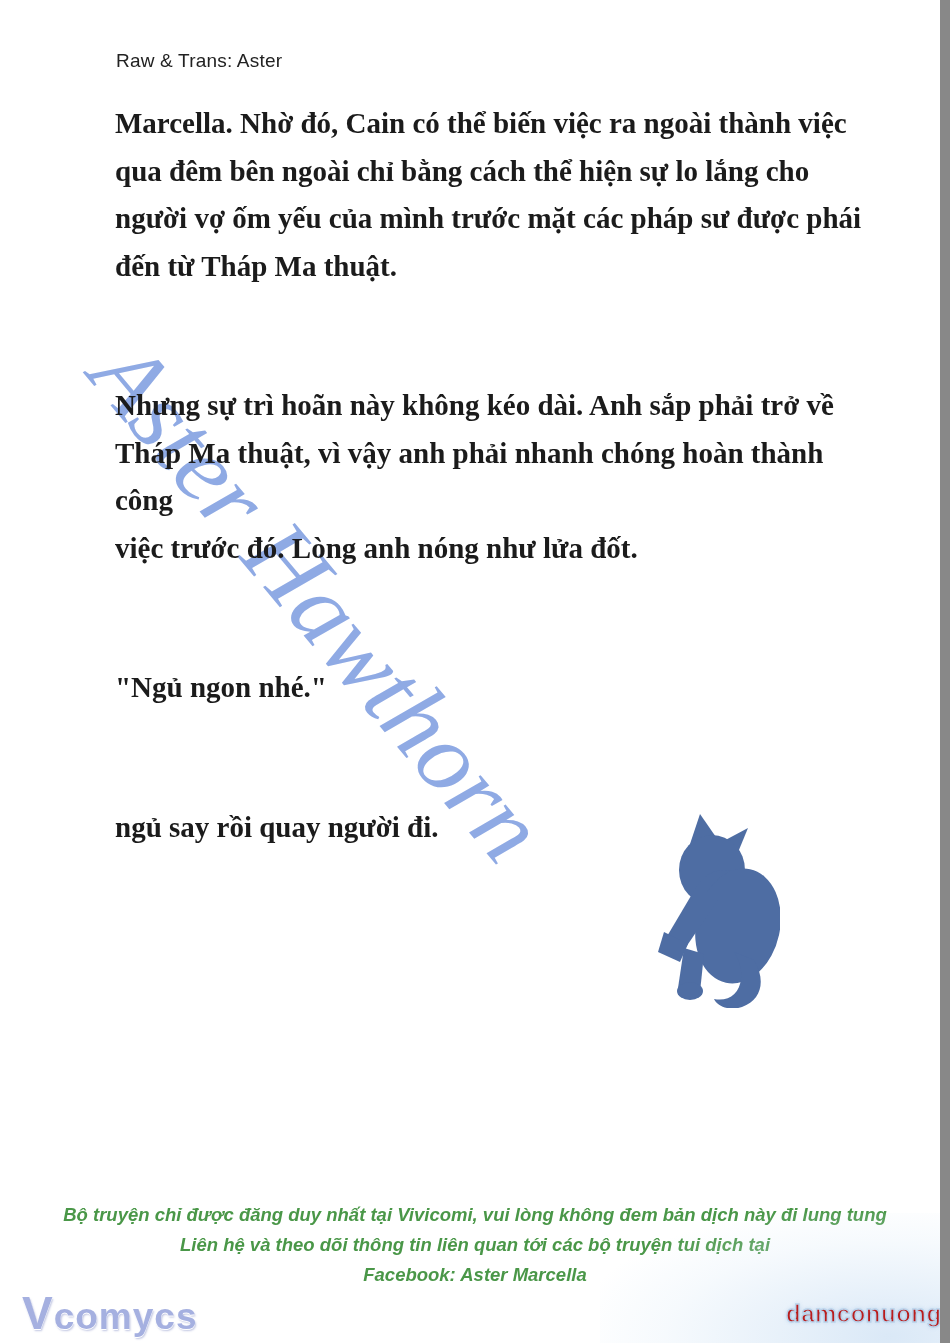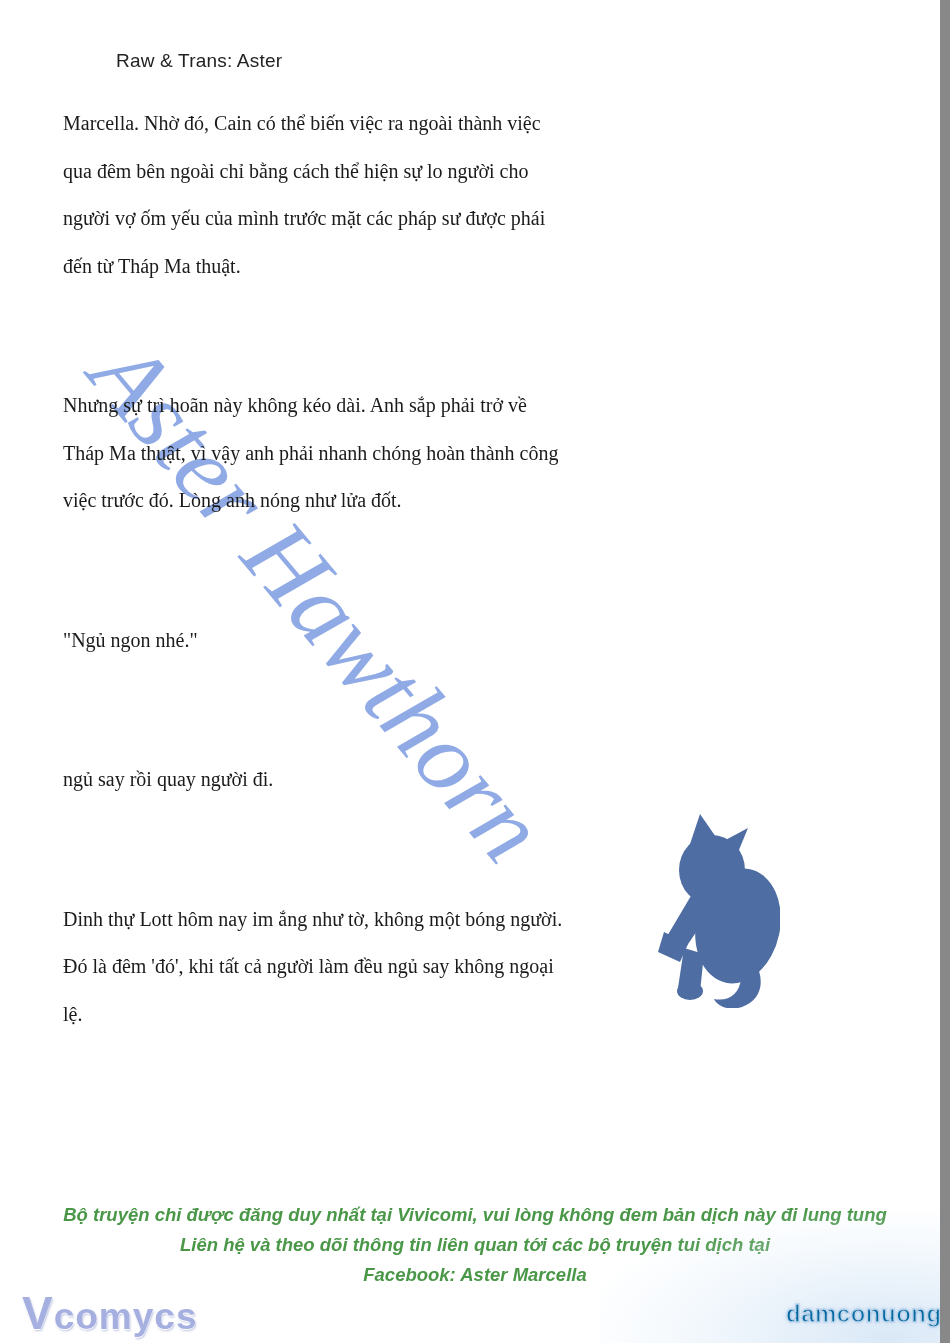--- a/index.html
+++ b/index.html
@@ -31,26 +31,27 @@
     opacity:.95;
   }
   
   .cat{
     position:absolute;left:650px;top:808px;
     z-index:1;
   }
   
   .body-text{
     position:absolute;left:0;top:100px;
-    padding:0 88px 0 63px;
+    padding:0 88px 0 115px;
     width:747px;
-    font-size:20px;
+    font-size:29px;
     line-height:47.5px;
     color:#1b1b1b;
     z-index:2;
+    font-weight:bold;
   }
   .para{margin:0 0 92px 0;}
   .para:last-child{margin-bottom:0;}
   
   .footer-notice{
     position:absolute;left:0;top:1200px;width:950px;
     text-align:center;
     font-family:"Liberation Sans", sans-serif;
     font-weight:bold;font-style:italic;
     color:#4a9748;
@@ -72,21 +73,21 @@
   .corner-glow{
     position:absolute;right:0;bottom:0;width:340px;height:130px;
     background:radial-gradient(ellipse at 85% 95%, rgba(188,214,240,.55), rgba(220,235,248,.25) 55%, rgba(255,255,255,0) 78%);
     z-index:2;
   }
   .damconuong{
     position:absolute;left:786px;top:1300px;
     font-family:"Liberation Sans", sans-serif;
     font-weight:bold;
     font-size:24px;letter-spacing:.5px;
-    color:#0369a1;
+    color:#b91c1c;
     -webkit-text-stroke:1.4px #b9d2ea;
     text-shadow:0 0 4px rgba(160,195,230,.8);
     z-index:3;
   }
 </style>
 </head>
 <body>
 
 <div class="page">
 
@@ -105,39 +106,34 @@
       <polygon points="14,124 38,136 30,154 8,144"></polygon>
       <polygon points="34,140 54,146 50,184 28,180"></polygon>
       <ellipse cx="40" cy="183" rx="13" ry="9"></ellipse>
       <path d="M104,152 C116,172 112,192 92,199 C80,203 68,199 64,191 C78,194 90,186 91,170 C92,159 88,150 84,144 Z"></path>
     </g>
   </svg>
 
   <div class="body-text">
     <div class="para">
       <div class="line">Marcella. Nhờ đó, Cain có thể biến việc ra ngoài thành việc</div>
-      <div class="line">qua đêm bên ngoài chỉ bằng cách thể hiện sự lo người cho</div>
+      <div class="line">qua đêm bên ngoài chỉ bằng cách thể hiện sự lo lắng cho</div>
       <div class="line">người vợ ốm yếu của mình trước mặt các pháp sư được phái</div>
       <div class="line">đến từ Tháp Ma thuật.</div>
     </div>
     <div class="para">
       <div class="line">Nhưng sự trì hoãn này không kéo dài. Anh sắp phải trở về</div>
       <div class="line">Tháp Ma thuật, vì vậy anh phải nhanh chóng hoàn thành công</div>
       <div class="line">việc trước đó. Lòng anh nóng như lửa đốt.</div>
     </div>
     <div class="para">
       <div class="line">"Ngủ ngon nhé."</div>
     </div>
     <div class="para">
       <div class="line">ngủ say rồi quay người đi.</div>
-    </div>
-    <div class="para">
-      <div class="line">Dinh thự Lott hôm nay im ắng như tờ, không một bóng người.</div>
-      <div class="line">Đó là đêm 'đó', khi tất cả người làm đều ngủ say không ngoại</div>
-      <div class="line">lệ.</div>
     </div>
   </div>
 
   <div class="footer-notice">
     <div class="nl">Bộ truyện chỉ được đăng duy nhất tại Vivicomi, vui lòng không đem bản dịch này đi lung tung</div>
     <div class="nl">Liên hệ và theo dõi thông tin liên quan tới các bộ truyện tui dịch tại</div>
     <div class="nl">Facebook: Aster Marcella</div>
   </div>
 
   <div class="corner-glow"></div>

